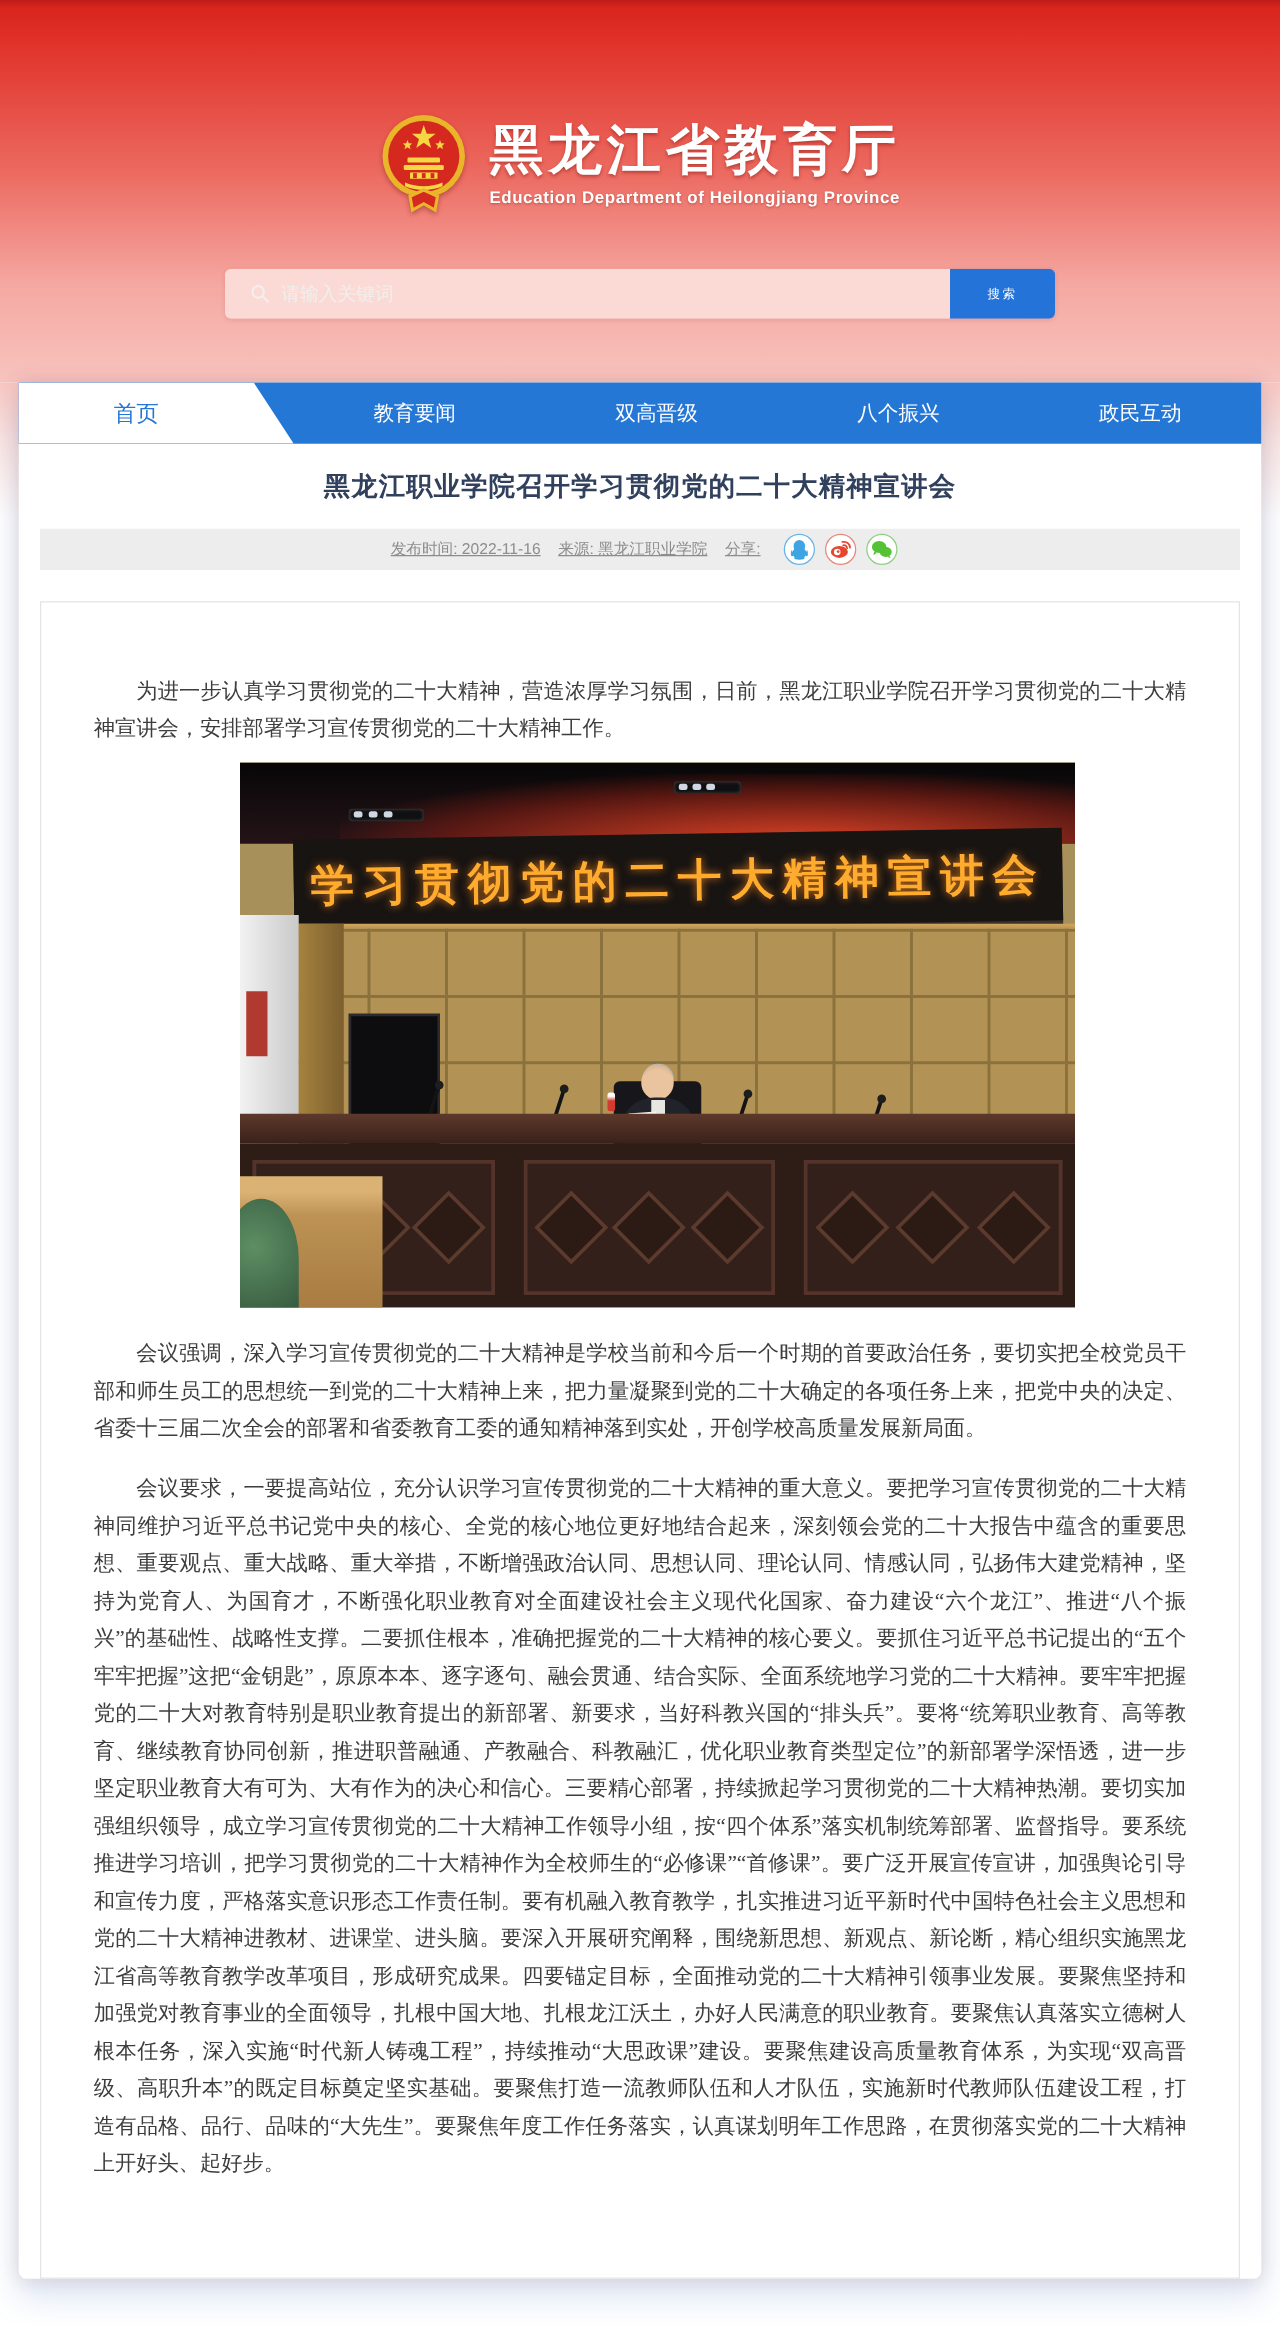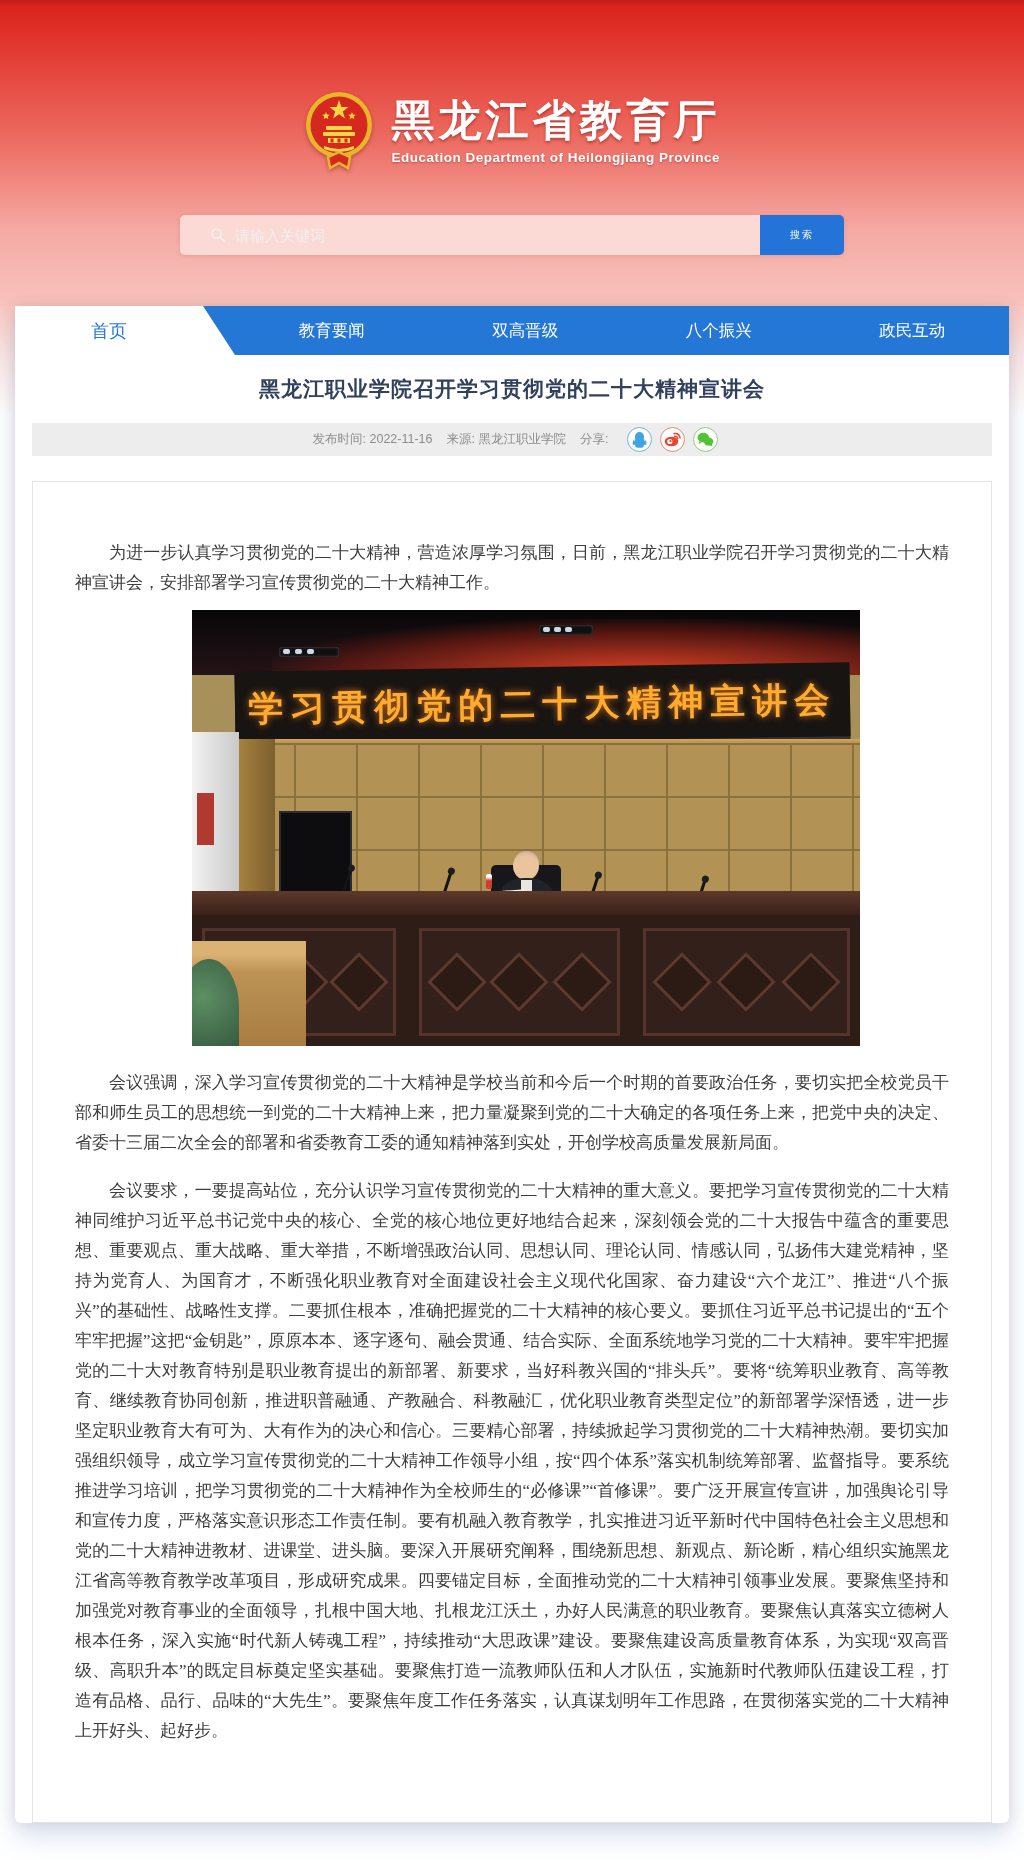--- a/index.html
+++ b/index.html
@@ -12,21 +12,21 @@
     background:linear-gradient(180deg,#bd1d18 0%, #d8251d 2%, #e03028 10%, #ec6a60 45%, #f5a9a3 75%, #f8c3be 100%);
     position:relative;
   }
   .brand { position:absolute; top:88px; left:0; right:0; display:flex; justify-content:center; align-items:center; }
   .emblem { width:70px; height:86px; margin-right:18px; filter:drop-shadow(0 2px 2px rgba(100,0,0,.35)); }
   .brand-text { color:#fff; }
   .brand-title { font-size:43px; font-weight:bold; letter-spacing:4px; text-shadow:0 2px 3px rgba(120,10,5,.45); line-height:1.1; }
   .brand-sub { font-size:13.5px; font-weight:bold; letter-spacing:.5px; margin-top:6px; text-shadow:0 1px 2px rgba(120,10,5,.4); }
   .search-row { position:absolute; top:215px; left:0; right:0; display:flex; justify-content:center; }
   .search-box { display:flex; width:664px; height:40px; border-radius:5px; overflow:hidden; box-shadow:0 1px 4px rgba(150,30,20,.15); }
-  .search-input-wrap { flex:1; background:#fbdad6; display:flex; align-items:center; padding-left:30px; }
+  .search-input-wrap { flex:1; background:#fbdad6; display:flex; align-items:center; padding-left:20px; }
   .search-input { border:none; outline:none; background:transparent; width:100%; height:100%; font-size:15px; color:#8a4a46; }
   .search-input::placeholder { color:#f0efee; }
   .search-icon { width:16px; height:16px; margin-right:9px; flex:0 0 auto; }
   .search-btn { width:84px; background:#2373d9; color:#fff; border:none; font-size:10px; cursor:pointer; letter-spacing:2px; }
 
   
   .below { background:linear-gradient(180deg,#f8c7c2 0px,#fbe4e1 46px,#ffffff 110px); padding-bottom:48px; }
   .panel { width:994px; margin:0 auto; background:#fff; border-radius:0 0 6px 6px;
            box-shadow:0 0 14px rgba(140,60,55,.16), 0 14px 26px rgba(90,130,200,.22); position:relative; }
 
@@ -36,21 +36,21 @@
               clip-path:polygon(0 0,188px 0,220px 100%,0 100%);
               display:flex; align-items:center; }
   .nav-home span { width:188px; text-align:center; color:#2577d5; font-size:18px; cursor:pointer; }
   .nav-rest { position:absolute; left:220px; right:0; top:0; height:49px; display:flex; justify-content:space-around; align-items:center;text-align:right; }
   .nav-item { color:#fff; font-size:16.5px; cursor:pointer; }
 
   
   .article-title { margin-top:20px; text-align:center; font-size:21px; font-weight:bold; color:#31405c; letter-spacing:1px; }
   .meta-bar { margin:20px 17px 0 17px; height:33px; background:#ededed; display:flex; justify-content:center; align-items:center;
               font-size:12.5px; color:#8d8d8d; }
-  .meta-bar .seg { margin:0 7px; }
+  .meta-bar .seg { margin:0 7px;text-decoration:underline; }
   .share-icons { display:flex; align-items:center; margin-left:4px; }
   .share-circle { width:25px; height:25px; border-radius:50%; background:#fff; margin-left:8px; display:flex; align-items:center; justify-content:center; cursor:pointer; }
   .share-qq { border:1px solid #69b4e6; }
   .share-weibo { border:1px solid #e8887a; }
   .share-wechat { border:1px solid #8ecf7e; }
 
   .content-box { margin:25px 17px 17px 17px; border:1px solid #e4e4e4; padding:56px 42px 76px 42px; background:#fff; }
   .para { font-family:"Liberation Serif","DejaVu Serif",serif; font-size:17px; line-height:30px; color:#3d3d3d;
           text-align:justify; text-indent:2em; }
   .para + .para { margin-top:18px; }

